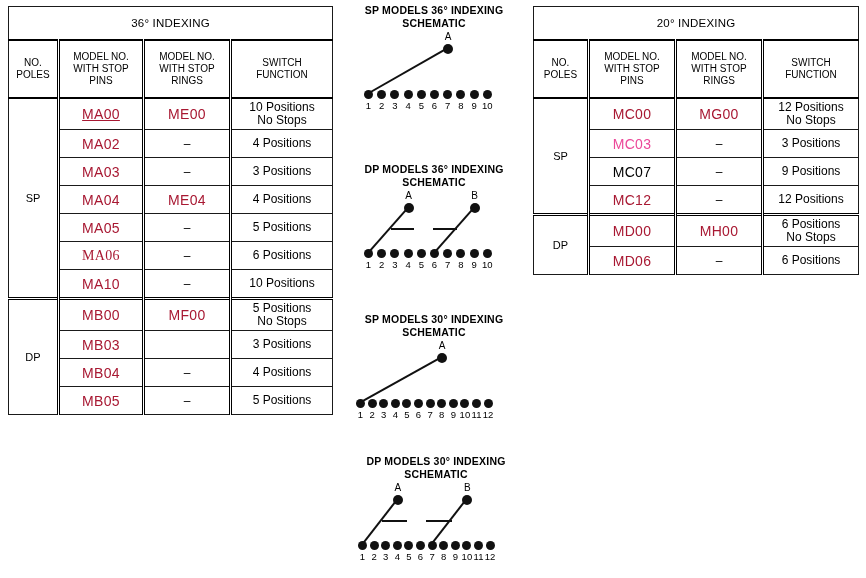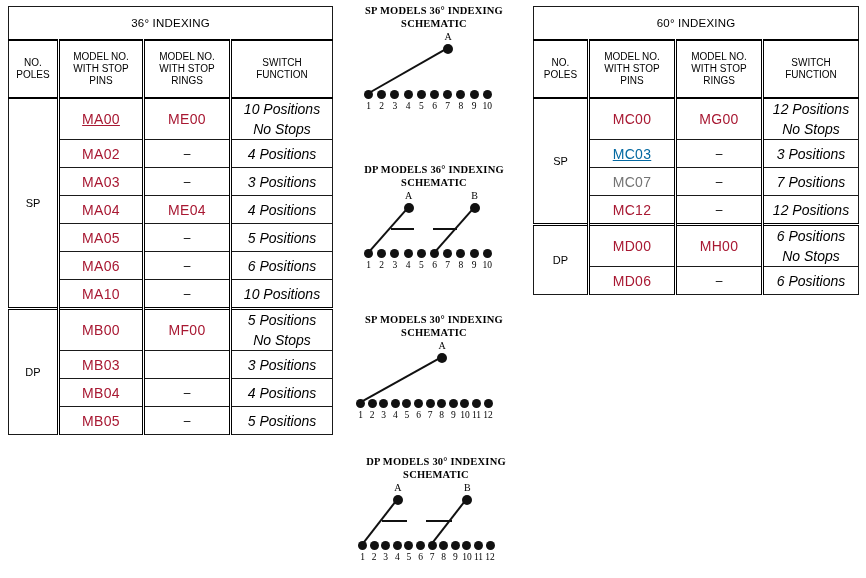--- a/index.html
+++ b/index.html
@@ -27,30 +27,30 @@
     height:32px;border-bottom:2px solid #000 !important;
   }
   .head-cell{
     font-size:10px;font-weight:bold;line-height:12px;height:56px;
     border-bottom:2px solid #000 !important;
   }
   .poles-cell{font-size:11px;}
   .model-cell{
     font-size:14px;font-weight:bold;letter-spacing:.3px;
   }
-  .func-cell{font-size:14px;line-height:20px;font-style:italic;}
+  .func-cell{font-size:12px;line-height:13px;}
   .dash-cell{font-size:12px;}
   .row-tall td{height:30px;}
   .row-std td{height:27px;}
   
   .col-sep{border-left:3px double #000 !important;}
   .grp-sep td{border-top:3px double #000 !important;}
 
   
-  .schem{position:absolute;width:192px;font-family:Liberation Serif, serif;}
+  .schem{position:absolute;width:192px;}
   .schem-title{
     font-size:10.5px;font-weight:bold;text-align:center;
     line-height:13px;letter-spacing:.2px;
   }
   .schem-body{position:relative;width:192px;}
   .term{
     position:absolute;width:9px;height:9px;border-radius:50%;
     background:#111;
   }
   .tnum{
@@ -106,21 +106,21 @@
             <td class="model-cell col-sep" style="color: rgb(168, 24, 50);">MA04</td>
             <td class="model-cell col-sep" style="color: rgb(168, 24, 50);">ME04</td>
             <td class="func-cell col-sep">4 Positions</td>
           </tr>
           <tr class="row-std">
             <td class="model-cell col-sep" style="color: rgb(168, 24, 50);">MA05</td>
             <td class="dash-cell col-sep">–</td>
             <td class="func-cell col-sep">5 Positions</td>
           </tr>
           <tr class="row-std">
-            <td class="model-cell col-sep" style="color: rgb(168, 24, 50);">MA06</td>
+            <td class="model-cell col-sep" style="color: rgb(168, 24, 50); font-family: Liberation Serif, serif;">MA06</td>
             <td class="dash-cell col-sep">–</td>
             <td class="func-cell col-sep">6 Positions</td>
           </tr>
           <tr class="row-std">
             <td class="model-cell col-sep" style="color: rgb(168, 24, 50);">MA10</td>
             <td class="dash-cell col-sep">–</td>
             <td class="func-cell col-sep">10 Positions</td>
           </tr>
           <tr class="row-tall grp-sep">
             <td rowspan="4" class="poles-cell">DP</td>
@@ -147,43 +147,43 @@
       </table>
       <table class="spec-table" style="left: 533px; top: 6px; width: 325px;">
         <colgroup>
           <col style="width: 55px;">
           <col style="width: 87px;">
           <col style="width: 87px;">
           <col style="width: 96px;">
         </colgroup>
         <tbody>
           <tr>
-            <td colspan="4" class="title-cell">60° INDEXING</td>
+            <td colspan="4" class="title-cell">20° INDEXING</td>
           </tr>
           <tr>
             <td class="head-cell">NO.<br>POLES</td>
             <td class="head-cell col-sep">MODEL NO.<br>WITH STOP<br>PINS</td>
             <td class="head-cell col-sep">MODEL NO.<br>WITH STOP<br>RINGS</td>
             <td class="head-cell col-sep">SWITCH<br>FUNCTION</td>
           </tr>
           <tr class="row-tall">
             <td rowspan="4" class="poles-cell">SP</td>
             <td class="model-cell col-sep" style="color: rgb(168, 24, 50);">MC00</td>
             <td class="model-cell col-sep" style="color: rgb(168, 24, 50);">MG00</td>
             <td class="func-cell col-sep">12 Positions<br>No Stops</td>
           </tr>
           <tr class="row-std">
-            <td class="model-cell col-sep" style="color: #0369a1; text-decoration: underline;">MC03</td>
+            <td class="model-cell col-sep" style="color: #ec4899;">MC03</td>
             <td class="dash-cell col-sep">–</td>
             <td class="func-cell col-sep">3 Positions</td>
           </tr>
           <tr class="row-std">
-            <td class="model-cell col-sep" style="color: #737373;">MC07</td>
-            <td class="dash-cell col-sep">–</td>
-            <td class="func-cell col-sep">7 Positions</td>
+            <td class="model-cell col-sep" style="color: #000000;">MC07</td>
+            <td class="dash-cell col-sep">–</td>
+            <td class="func-cell col-sep">9 Positions</td>
           </tr>
           <tr class="row-std">
             <td class="model-cell col-sep" style="color: rgb(168, 24, 50);">MC12</td>
             <td class="dash-cell col-sep">–</td>
             <td class="func-cell col-sep">12 Positions</td>
           </tr>
           <tr class="row-tall grp-sep">
             <td rowspan="2" class="poles-cell">DP</td>
             <td class="model-cell col-sep" style="color: rgb(168, 24, 50);">MD00</td>
             <td class="model-cell col-sep" style="color: rgb(168, 24, 50);">MH00</td>

